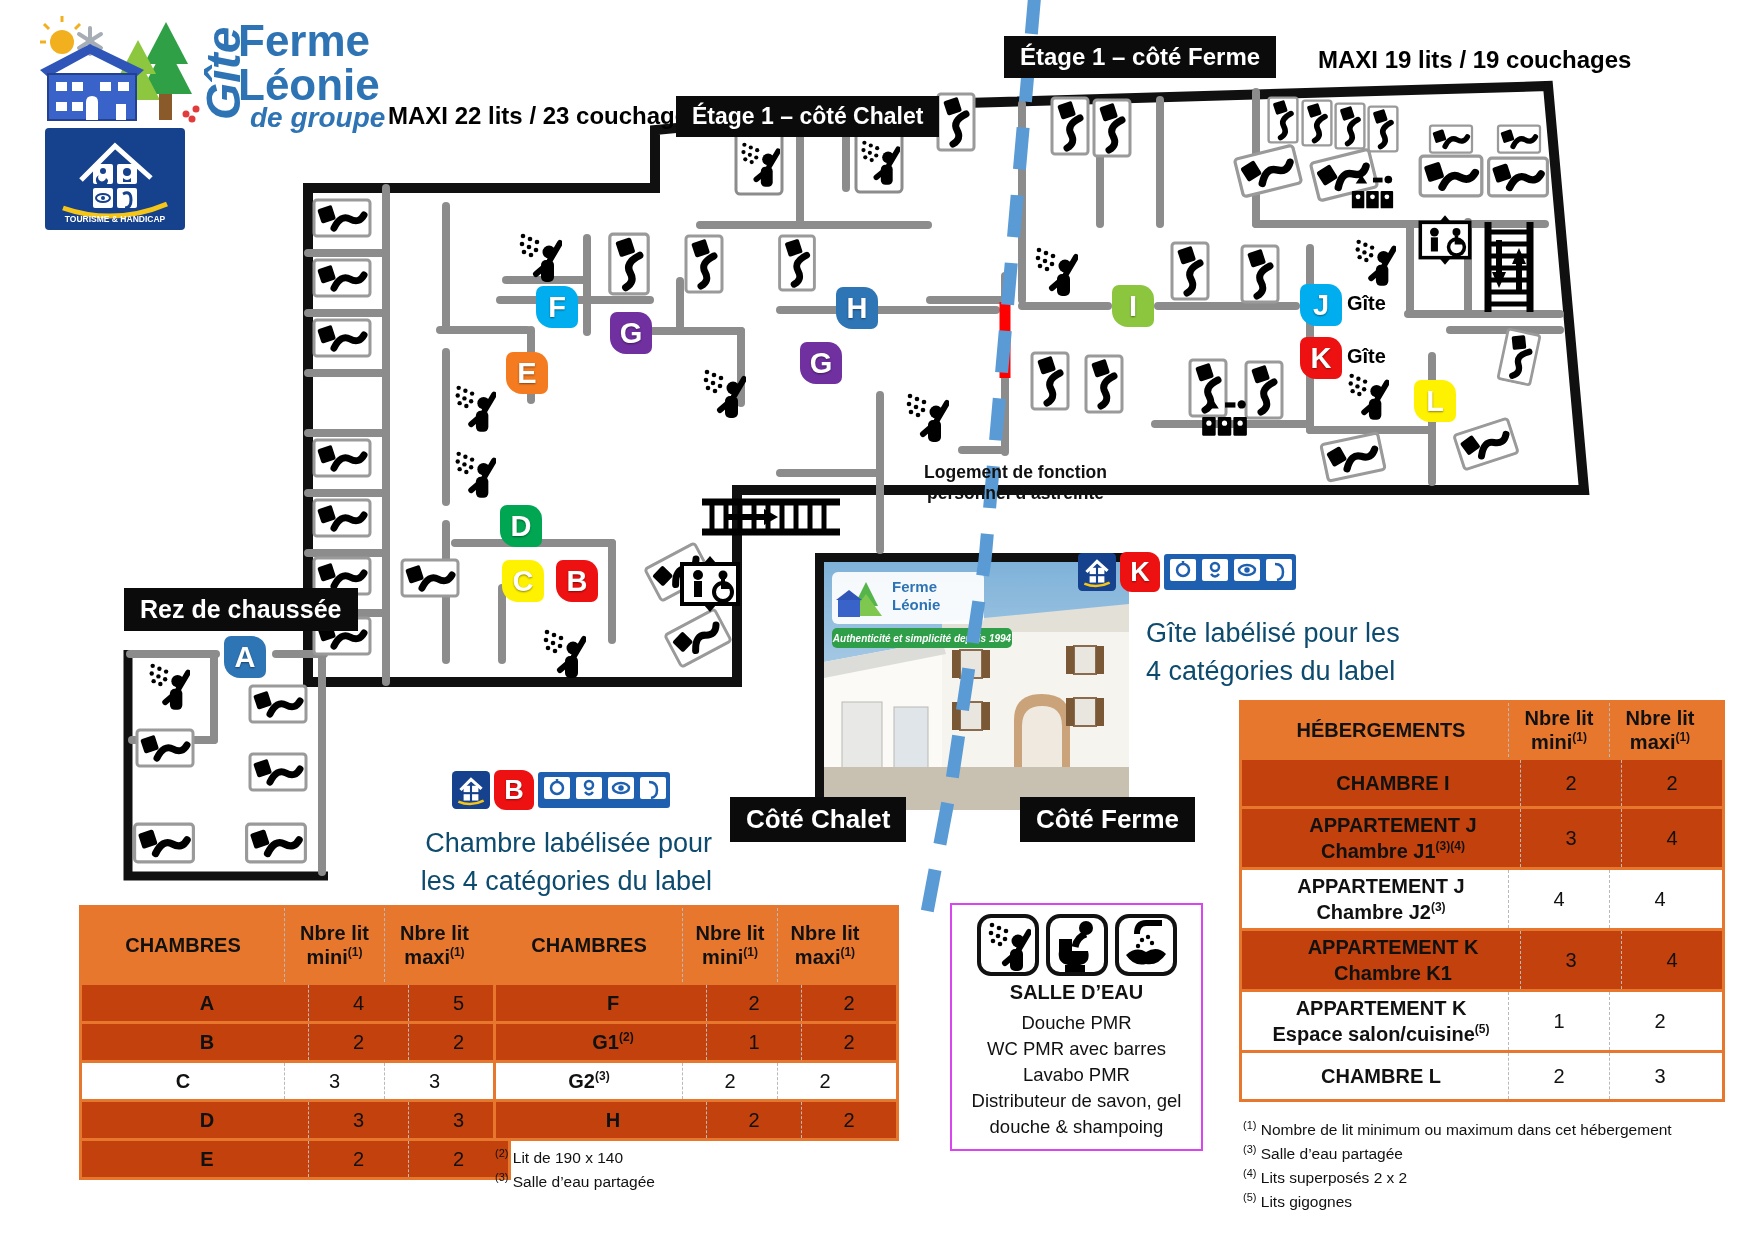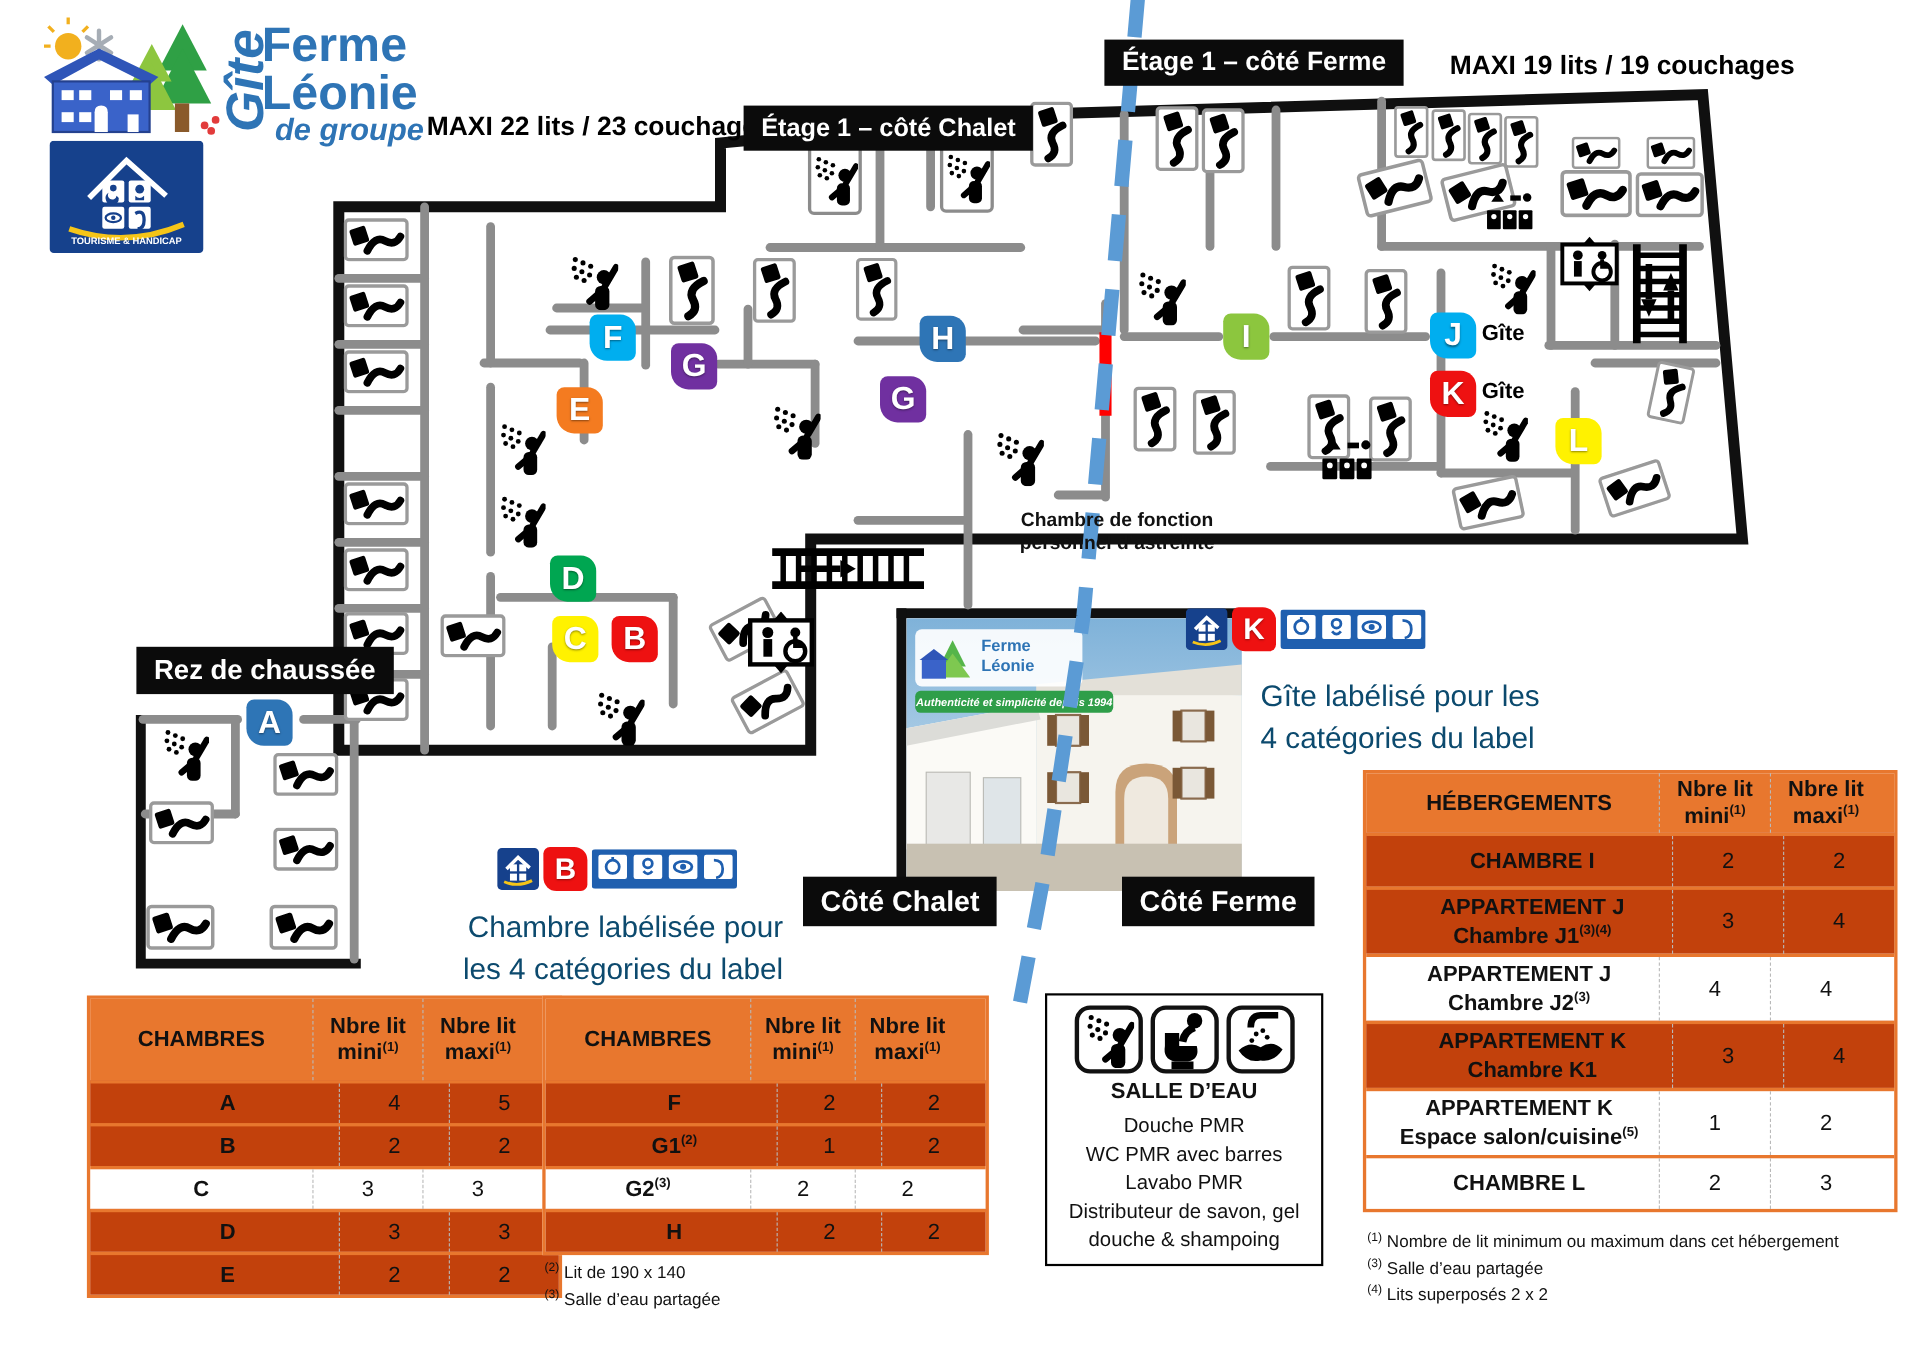--- a/index.html
+++ b/index.html
@@ -42,21 +42,21 @@
   .hc,.hl{font-weight:bold;line-height:1.2;}
   .lab,.ll{font-weight:bold;line-height:1.3;}
   sup{font-size:12px;line-height:0;}
   .t-a .c1{flex:0 0 198px;} .t-a .c2{flex:0 0 95px;} .t-a .c3{flex:0 0 95px;}
   .t-b .c1{flex:0 0 182px;} .t-b .c2{flex:0 0 90px;} .t-b .c3{flex:0 0 90px;}
   .t-h .c1{flex:0 0 250px;} .t-h .c2{flex:0 0 96px;} .t-h .c3{flex:0 0 96px;}
   .t-h .trow{min-height:46px;justify-content:center;}
   .fnotes{position:absolute;font-size:15.5px;line-height:1.55;color:#111;z-index:6;}
   .fnotes sup{font-size:11px;}
   
-  #salle{position:absolute;left:950px;top:903px;width:237px;border:2px solid #000000;background:#fff;
+  #salle{position:absolute;left:950px;top:903px;width:237px;border:2px solid #d946ef;background:#fff;
     z-index:6;padding:8px 6px 10px 6px;text-align:center;}
   #salle .icons{display:flex;justify-content:center;gap:5px;margin-bottom:4px;}
   #salle .title{font-weight:bold;font-size:20px;margin-bottom:6px;}
   #salle .sline{font-size:18.5px;line-height:1.4;}
 </style>
 </head>
 <body>
 
 <div id="photo">
   <svg width="305" height="248" viewBox="0 0 305 248">
@@ -462,21 +462,21 @@
 
 <div class="maxi" style="left:388px;top:102px">MAXI 22 lits / 23 couchages</div>
 <div class="black-banner" style="left:676px;top:96px;font-size:23px">Étage 1 – côté Chalet</div>
 <div class="black-banner" style="left:1004px;top:36px;font-size:24px">Étage 1 – côté Ferme</div>
 <div class="maxi" style="left:1318px;top:46px">MAXI 19 lits / 19 couchages</div>
 <div class="black-banner" style="left:124px;top:588px;font-size:25px">Rez de chaussée</div>
 <div class="black-banner" style="left:730px;top:797px;font-size:26px">Côté Chalet</div>
 <div class="black-banner" style="left:1020px;top:797px;font-size:26px">Côté Ferme</div>
 
 <div class="logement">
-  <div>Chambre de fonction</div>
+  <div>Logement de fonction</div>
   <div>personnel d’astreinte</div>
 </div>
 
 <div class="badge-row" style="left:452px;top:770px">
   <svg width="38" height="38" viewBox="0 0 36 36">
     <rect width="36" height="36" rx="4" fill="#16418C"></rect>
     <path d="M8 18 L18 8 L28 17" fill="none" stroke="#fff" stroke-width="3"></path>
     <g fill="#fff">
         <rect x="11" y="14" width="6" height="6"></rect>
         <rect x="19" y="14" width="6" height="6"></rect>
@@ -697,20 +697,21 @@
   </div>
 
 <div id="fn-mid" class="fnotes" style="left:495px;top:1146px">
     <div class="fn"><sup>(2)</sup> Lit de 190 x 140</div>
     <div class="fn"><sup>(3)</sup> Salle d’eau partagée</div>
   </div>
 <div id="fn-heberg" class="fnotes" style="left:1243px;top:1118px">
     <div class="fn"><sup>(1)</sup> Nombre de lit minimum ou maximum dans cet hébergement</div>
     <div class="fn"><sup>(3)</sup> Salle d’eau partagée</div>
     <div class="fn"><sup>(4)</sup> Lits superposés 2 x 2</div>
+    <div class="fn"><sup>(5)</sup> Lits gigognes</div>
   </div>
 
 <div id="salle">
   <div class="icons">
     <svg width="64" height="64">
         <use href="#shower-big" width="64" height="64"></use>
       </svg>
     <svg width="64" height="64">
         <use href="#wc-icon" width="64" height="64"></use>
       </svg>

